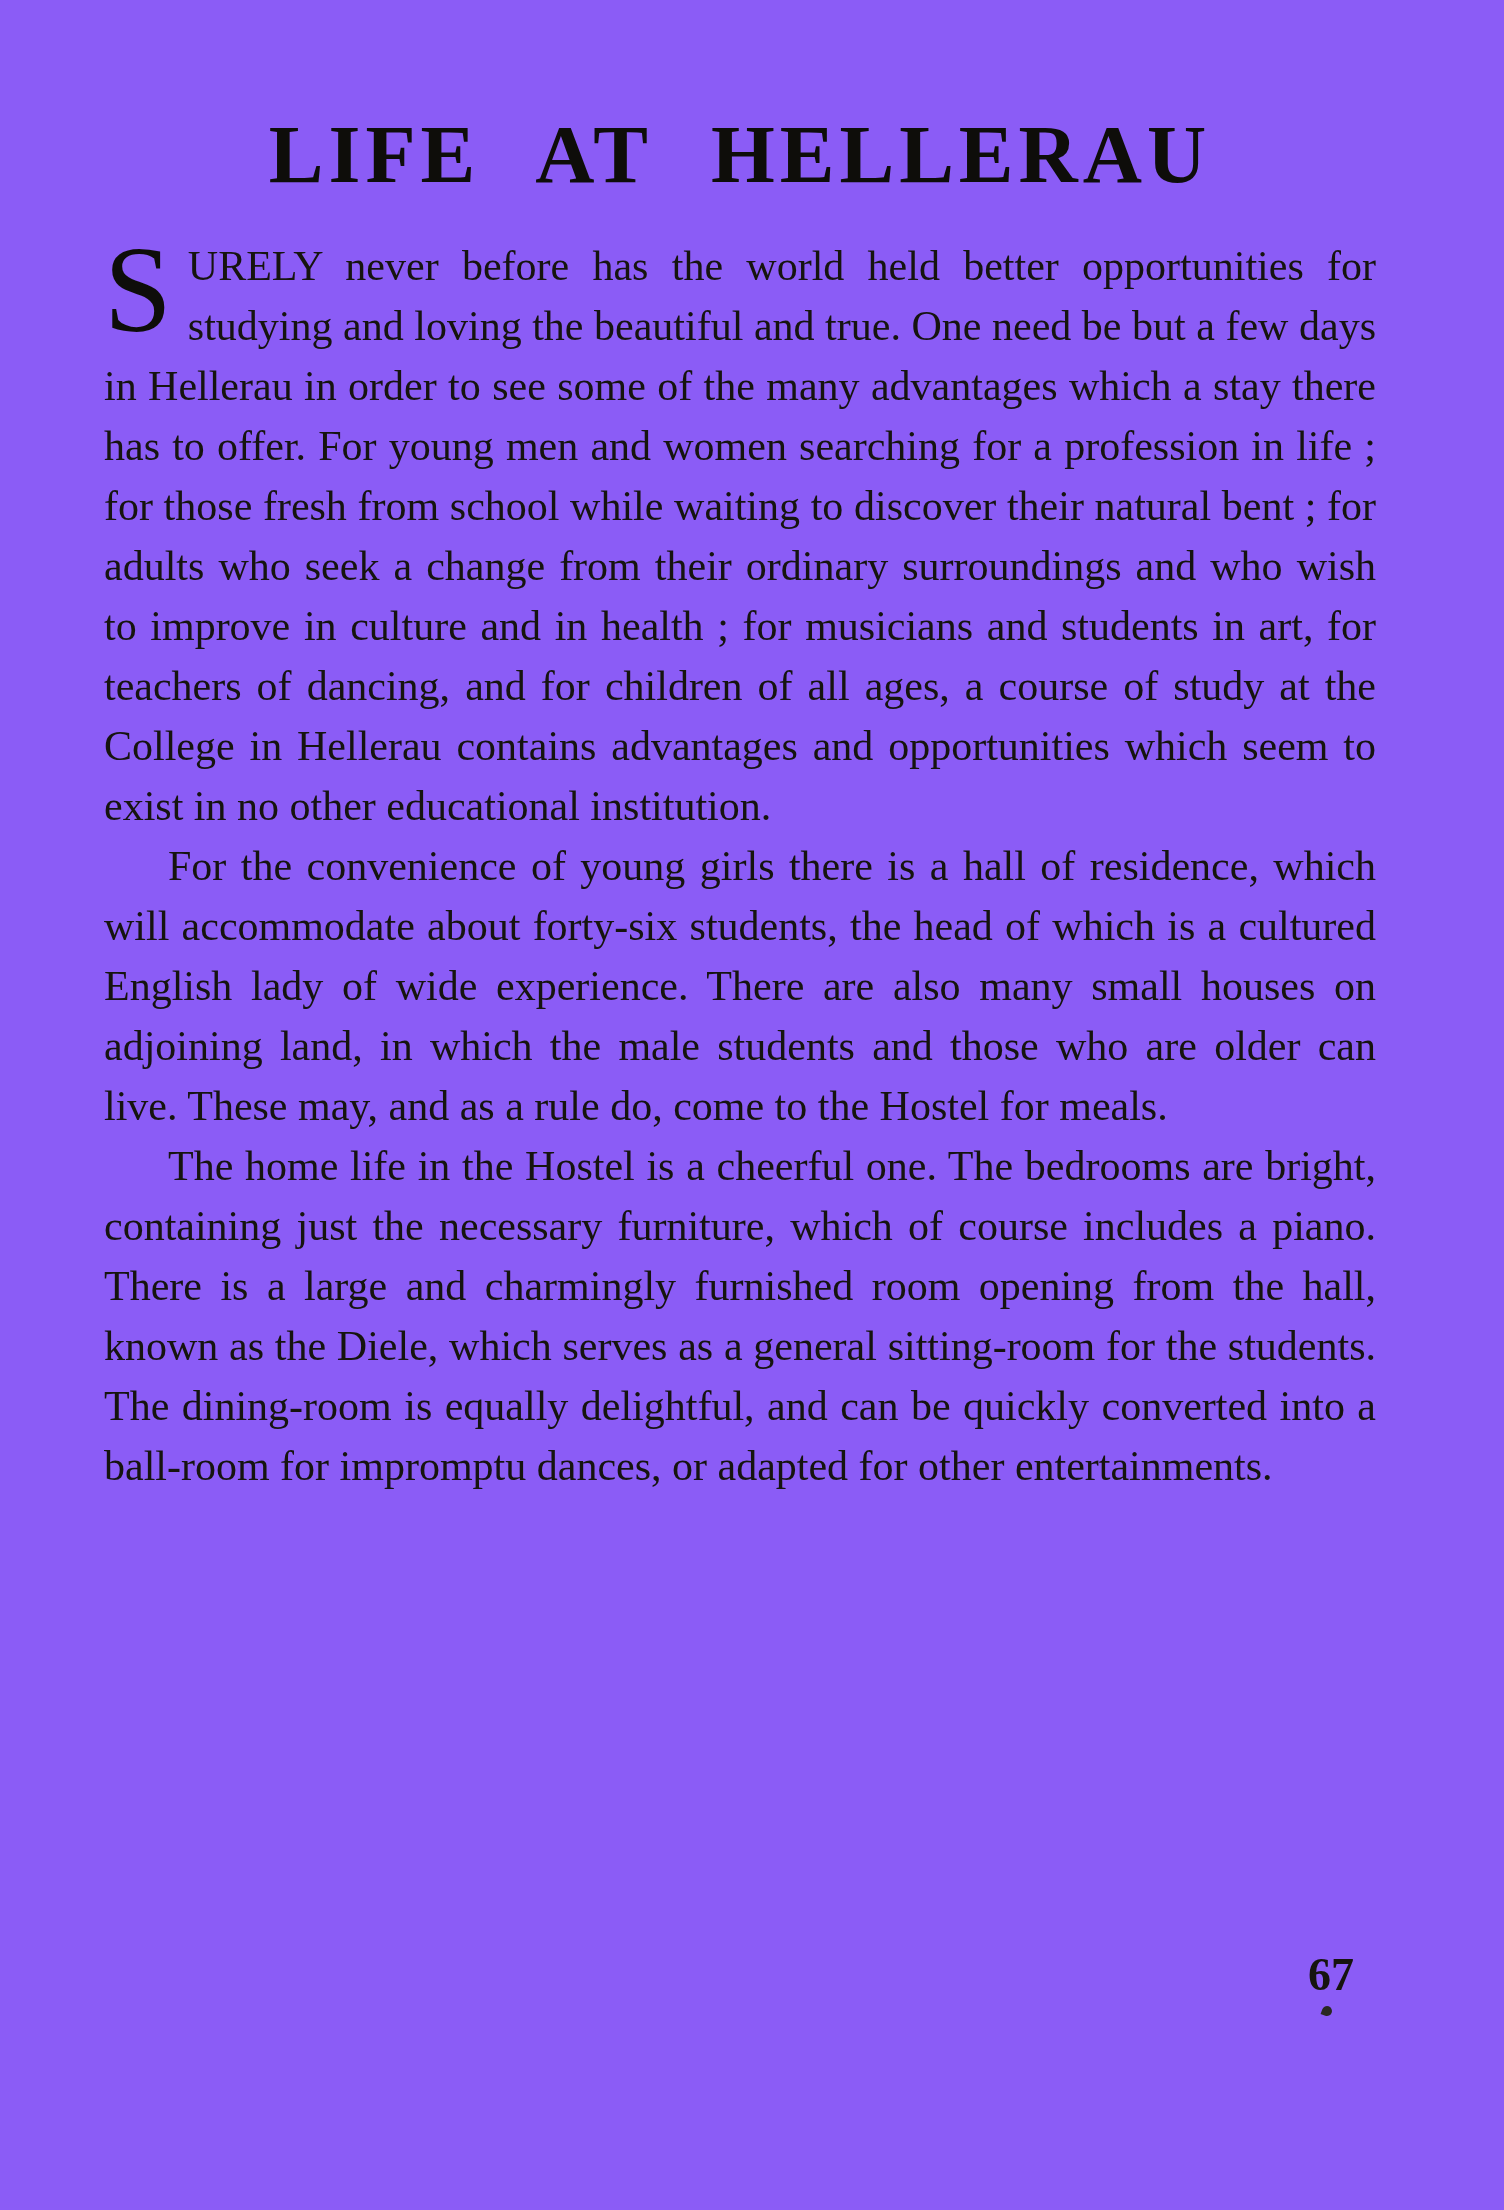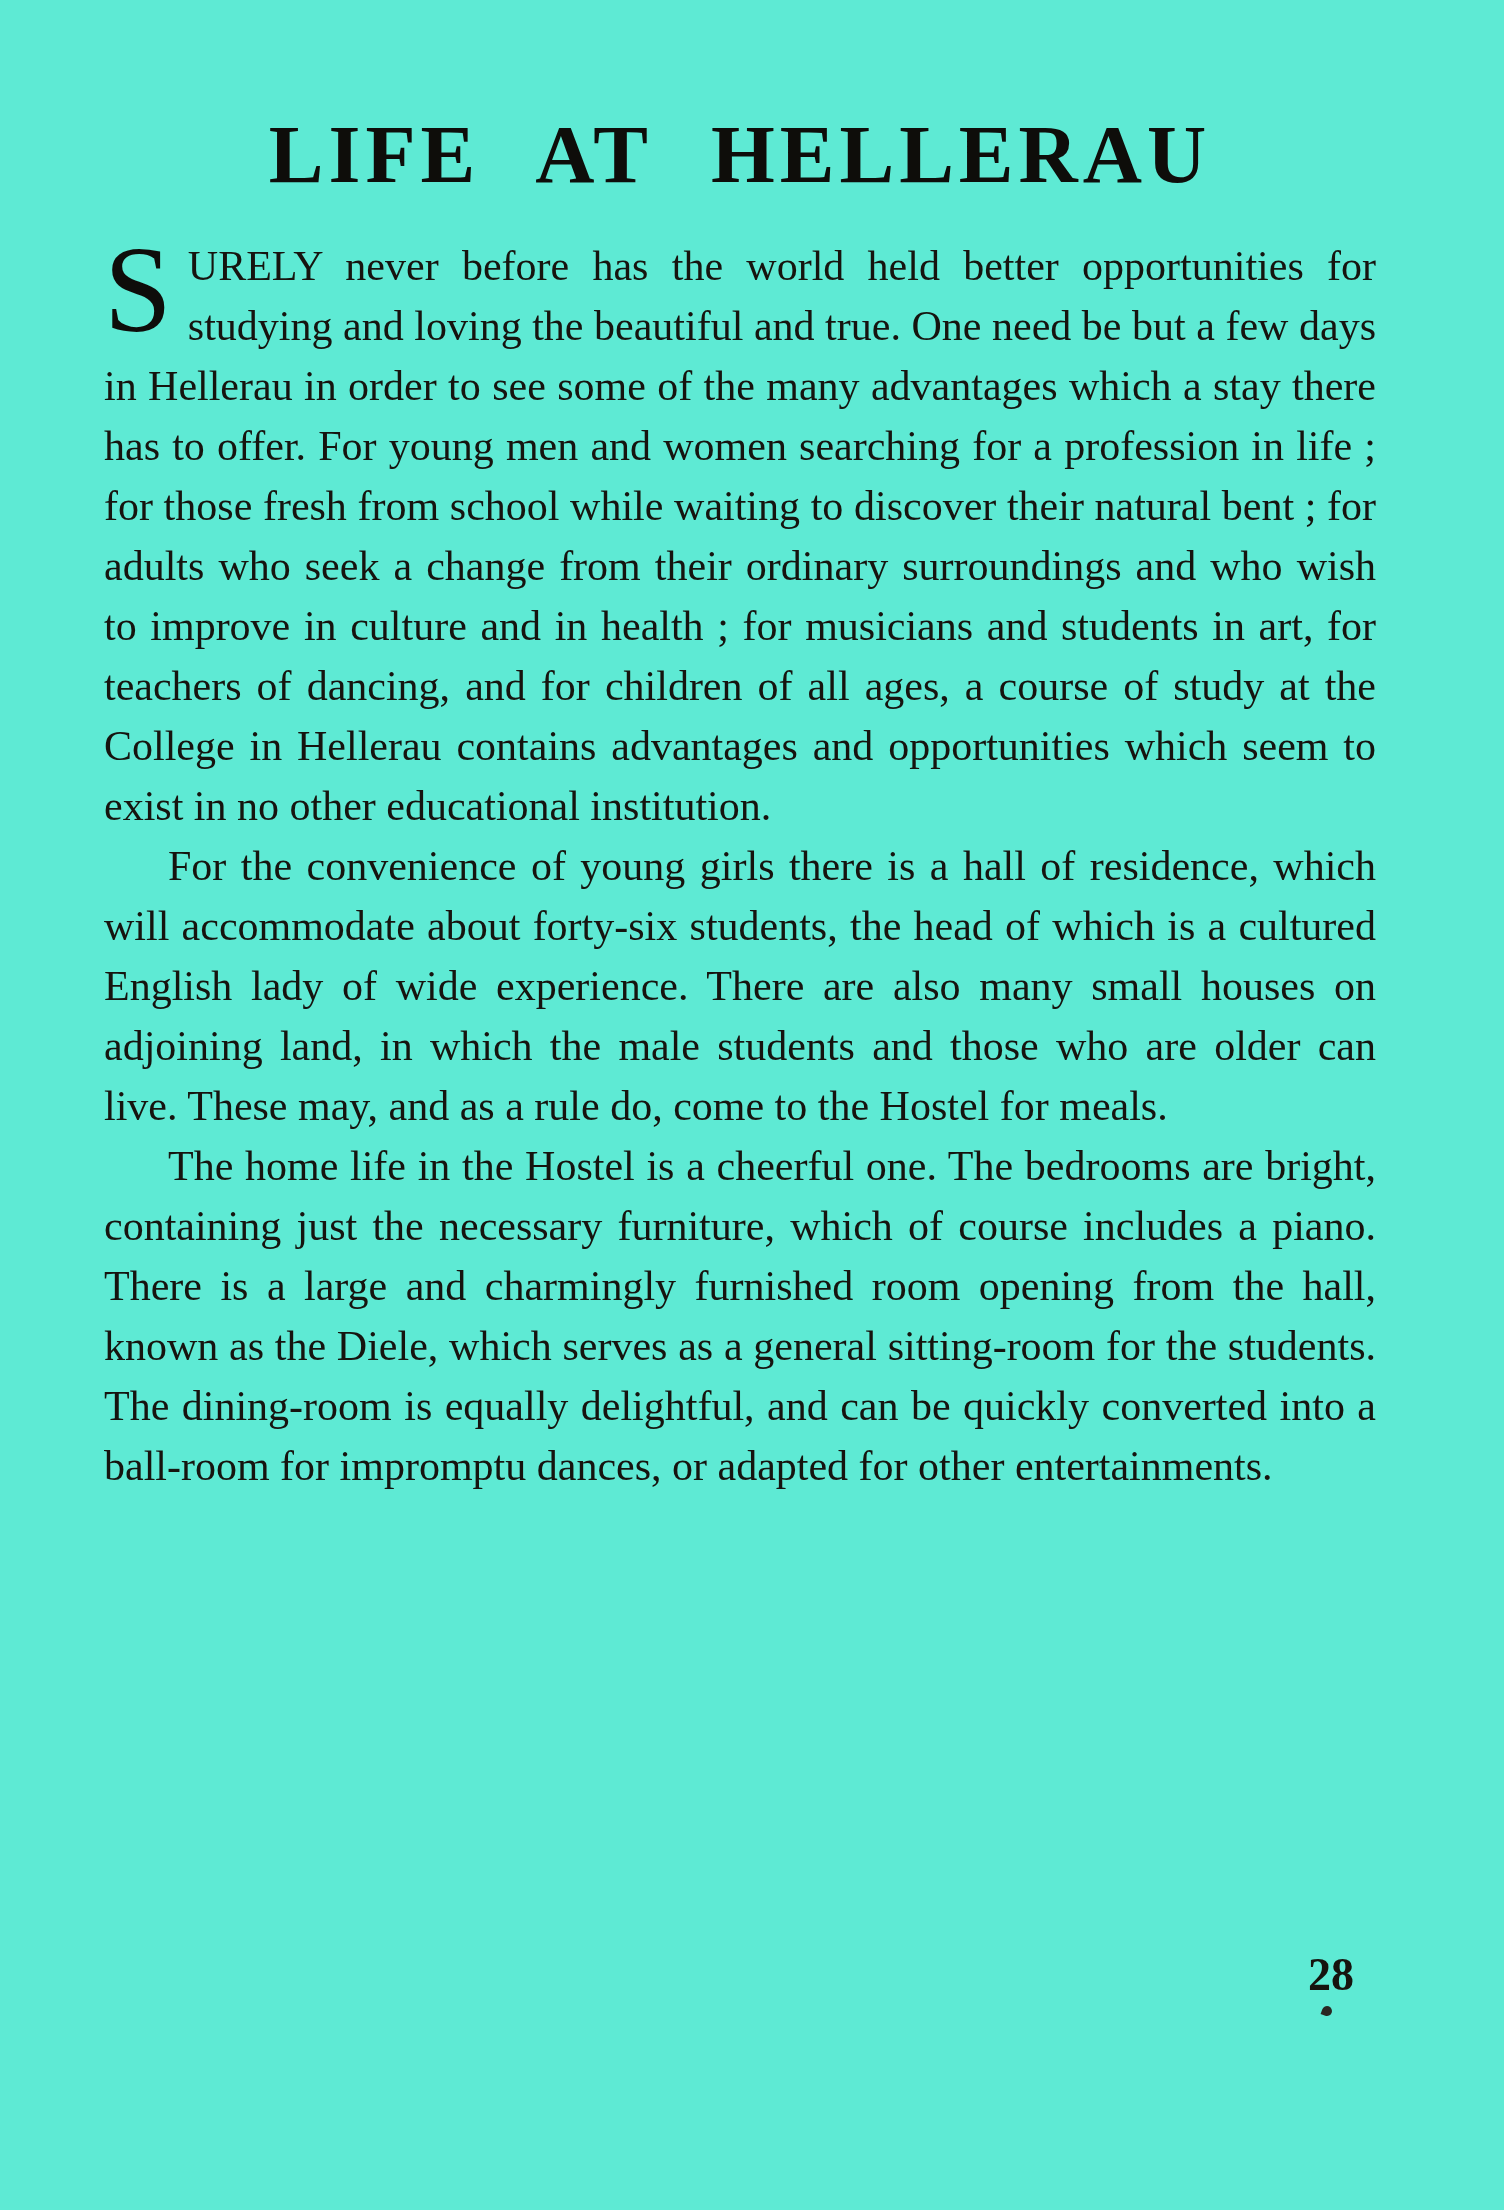--- a/index.html
+++ b/index.html
@@ -5,21 +5,21 @@
   html, body {
     margin: 0;
     padding: 0;
     background: #f7f6f2;
   }
   .page {
     position: relative;
     width: 1504px;
     height: 2210px;
     margin: 0 auto;
-    background: #5eead4;
+    background: #8b5cf6;
     color: #16140f;
     font-family: "Liberation Serif", "DejaVu Serif", serif;
     box-sizing: border-box;
     padding: 108px 128px 0 104px;
     overflow: hidden;
   }
   .title {
     margin: 0 0 34px 0;
     text-align: center;
     font-size: 82px;
@@ -75,15 +75,15 @@
   <h1 class="title">LIFE AT HELLERAU</h1>
 
   <p class="para">
     <span class="dropcap">S</span><span>URELY never before has the world held better opportunities for studying and loving the beautiful and true. One need be but a few days in Hellerau in order to see some of the many advantages which a stay there has to offer. For young men and women searching for a profession in life ; for those fresh from school while waiting to discover their natural bent ; for adults who seek a change from their ordinary surroundings and who wish to improve in culture and in health ; for musicians and students in art, for teachers of dancing, and for children of all ages, a course of study at the College in Hellerau contains advantages and opportunities which seem to exist in no other educational institution.</span>
   </p>
 
   <p class="para indent">For the convenience of young girls there is a hall of residence, which will accommodate about forty-six students, the head of which is a cultured English lady of wide experience. There are also many small houses on adjoining land, in which the male students and those who are older can live. These may, and as a rule do, come to the Hostel for meals.</p>
 
   <p class="para indent">The home life in the Hostel is a cheerful one. The bedrooms are bright, containing just the necessary furniture, which of course includes a piano. There is a large and charmingly furnished room opening from the hall, known as the Diele, which serves as a general sitting-room for the students. The dining-room is equally delightful, and can be quickly converted into a ball-room for impromptu dances, or adapted for other entertainments.</p>
 
-  <div class="page-number">28</div>
+  <div class="page-number">67</div>
 
 </div>
 
 </body></html>

